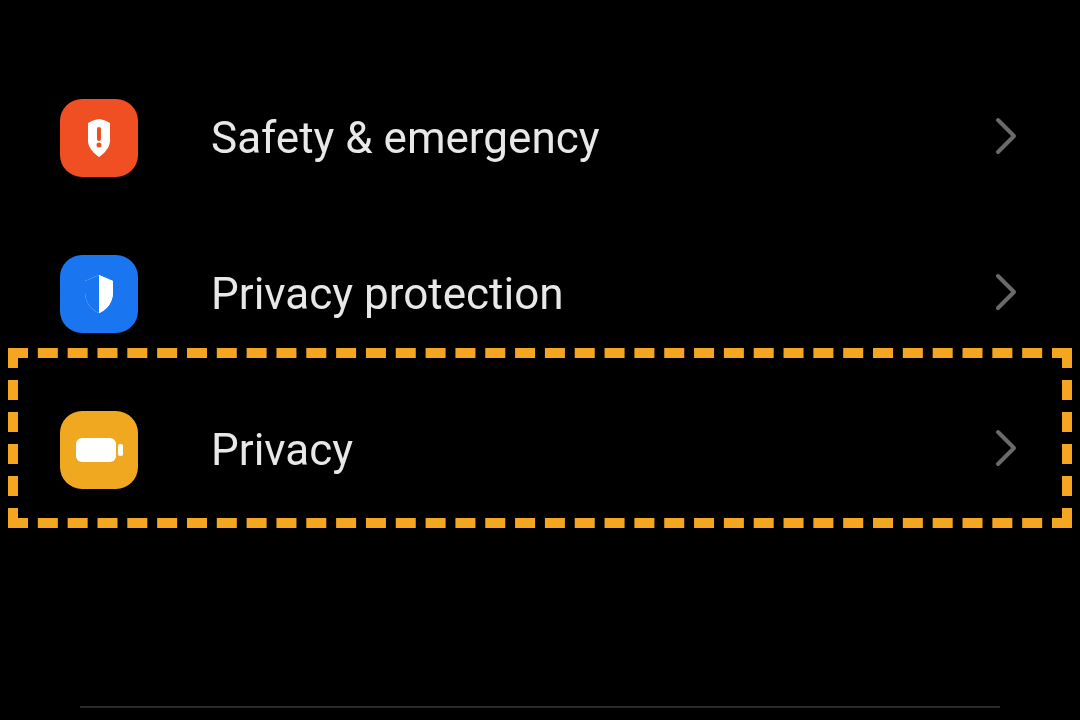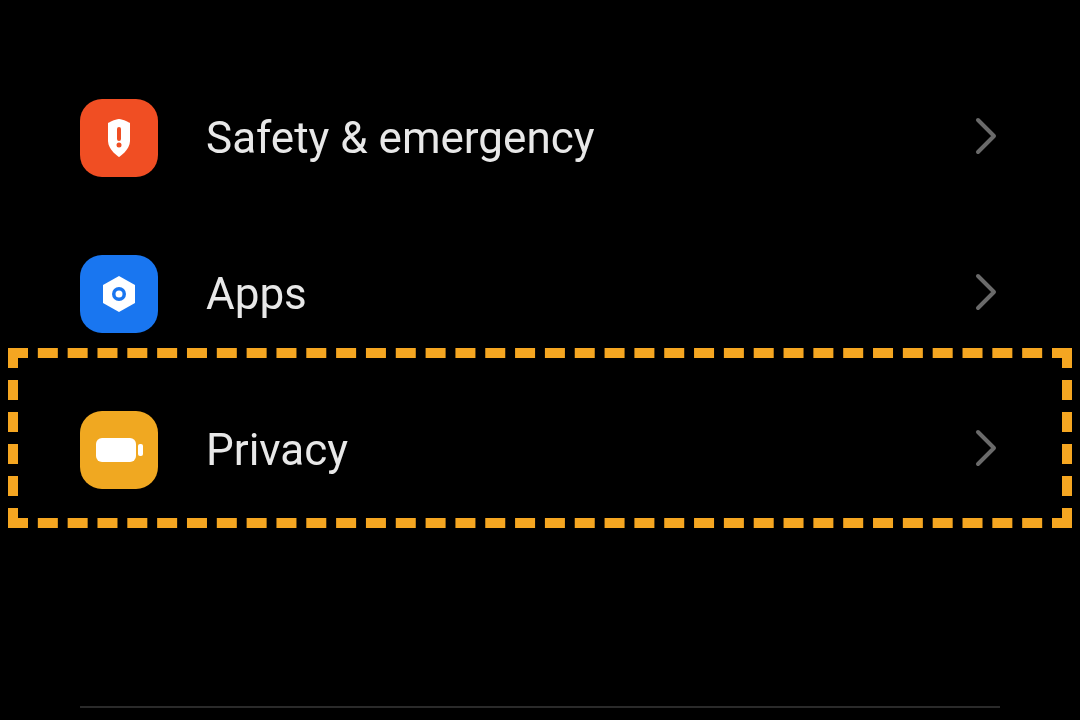--- a/index.html
+++ b/index.html
@@ -13,24 +13,25 @@
       background: #000000;
       font-family: -apple-system, BlinkMacSystemFont, 'Segoe UI', Roboto, sans-serif;
       overflow: hidden;
     }
     .settings-list {
       padding-top: 60px;
     }
     .settings-item {
       display: flex;
       align-items: center;
-      padding: 0 80px;
+      padding: 0 60px;
       height: 156px;
       position: relative;
       cursor: pointer;
+      gap: 25px;
     }
     .icon-box {
       width: 78px;
       height: 78px;
       border-radius: 22px;
       display: flex;
       align-items: center;
       justify-content: center;
       flex-shrink: 0;
     }
@@ -87,36 +88,36 @@
       </svg>
     </div>
     <span class="item-label">Safety &amp; emergency</span>
     <span class="chevron">
       <svg width="28" height="44" viewBox="0 0 28 44" fill="none">
         <path d="M6 6 L22 22 L6 38" stroke="#6a6a6a" stroke-width="4" stroke-linecap="round" stroke-linejoin="round"></path>
       </svg>
     </span>
   </div>
 
-
   <div class="settings-item">
     <div class="icon-box icon-blue">
       <svg width="48" height="48" viewBox="0 0 48 48" fill="none">
-        <path d="M24 6 L40 15 L40 33 L24 42 L8 33 L8 15 Z" fill="#ffffff"></path>
-        <circle cx="24" cy="24" r="7" fill="#1976f0"></circle>
-        <circle cx="24" cy="24" r="3.5" fill="#ffffff"></circle>
+        <path d="M24 5 L38 11 L38 22 C38 32 32 40 24 43 C16 40 10 32 10 22 L10 11 Z" fill="#ffffff"></path>
+        <path d="M24 5 L24 43 C16 40 10 32 10 22 L10 11 Z" fill="#1976f0"></path>
+        <path d="M24 5 L38 11 L38 22 C38 32 32 40 24 43 Z" fill="#ffffff"></path>
       </svg>
     </div>
-    <span class="item-label">Apps</span>
+    <span class="item-label">Privacy protection</span>
     <span class="chevron">
       <svg width="28" height="44" viewBox="0 0 28 44" fill="none">
         <path d="M6 6 L22 22 L6 38" stroke="#6a6a6a" stroke-width="4" stroke-linecap="round" stroke-linejoin="round"></path>
       </svg>
     </span>
   </div>
+
 
   <div class="settings-item">
     <div class="icon-box icon-yellow">
       <svg width="54" height="36" viewBox="0 0 54 36" fill="none">
         <rect x="4" y="6" width="40" height="24" rx="6" fill="#ffffff"></rect>
         <rect x="46" y="12" width="5" height="12" rx="2" fill="#ffffff"></rect>
       </svg>
     </div>
     <span class="item-label">Privacy</span>
     <span class="chevron">

